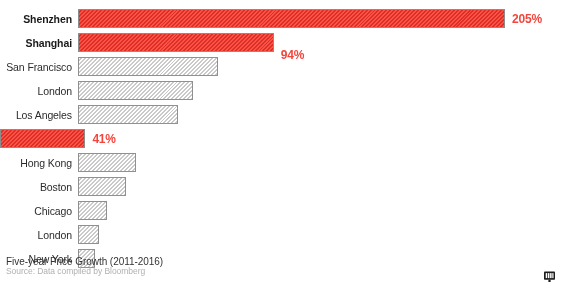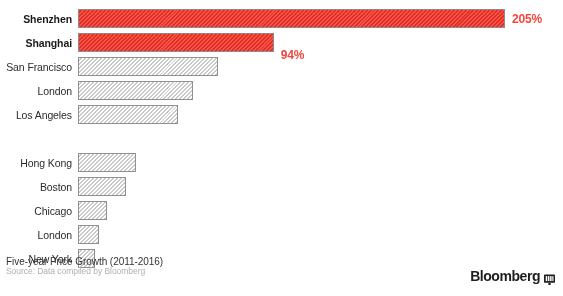--- a/index.html
+++ b/index.html
@@ -172,20 +172,24 @@
           <div class="bar grey" style="width: 114.561px;"></div>
         </div>
       </div>
       <div class="bar-row">
         <div class="bar-label">Los Angeles</div>
         <div class="bar-track">
           <div class="bar grey" style="width: 99.9805px;"></div>
         </div>
       </div>
       <div class="bar-row">
+        <div class="bar-track">
+          <div class="bar red" style="width: 85.4px;"></div>
+          <div class="bar-value" style="left: 92.4px;">41%</div>
+        </div>
       </div>
       <div class="bar-row">
         <div class="bar-label">Hong Kong</div>
         <div class="bar-track">
           <div class="bar grey" style="width: 58.322px;"></div>
         </div>
       </div>
       <div class="bar-row">
         <div class="bar-label">Boston</div>
         <div class="bar-track">
@@ -211,21 +215,20 @@
         </div>
       </div>
     </div>
 
   <div id="footer">
     <div class="note">Five-year Price Growth (2011-2016)</div>
     <div class="source">Source: Data compiled by Bloomberg</div>
   </div>
 
   <div id="brand">
-    <span class="brand-text">Bloomberg</span>
     <span class="brand-mark">
       <svg width="11" height="11" viewBox="0 0 11 11" aria-hidden="true">
         <rect x="0" y="0.5" width="11" height="8.2" rx="0.8" fill="#1d1d1d"></rect>
         <rect x="1.7" y="2.1" width="1.5" height="5" fill="#ffffff"></rect>
         <rect x="3.9" y="2.1" width="1.5" height="5" fill="#ffffff"></rect>
         <rect x="6.1" y="2.1" width="1.5" height="5" fill="#ffffff"></rect>
         <rect x="8.3" y="2.1" width="1.2" height="5" fill="#ffffff"></rect>
         <rect x="4.4" y="8.7" width="2.2" height="2.3" fill="#1d1d1d"></rect>
       </svg>
     </span>

